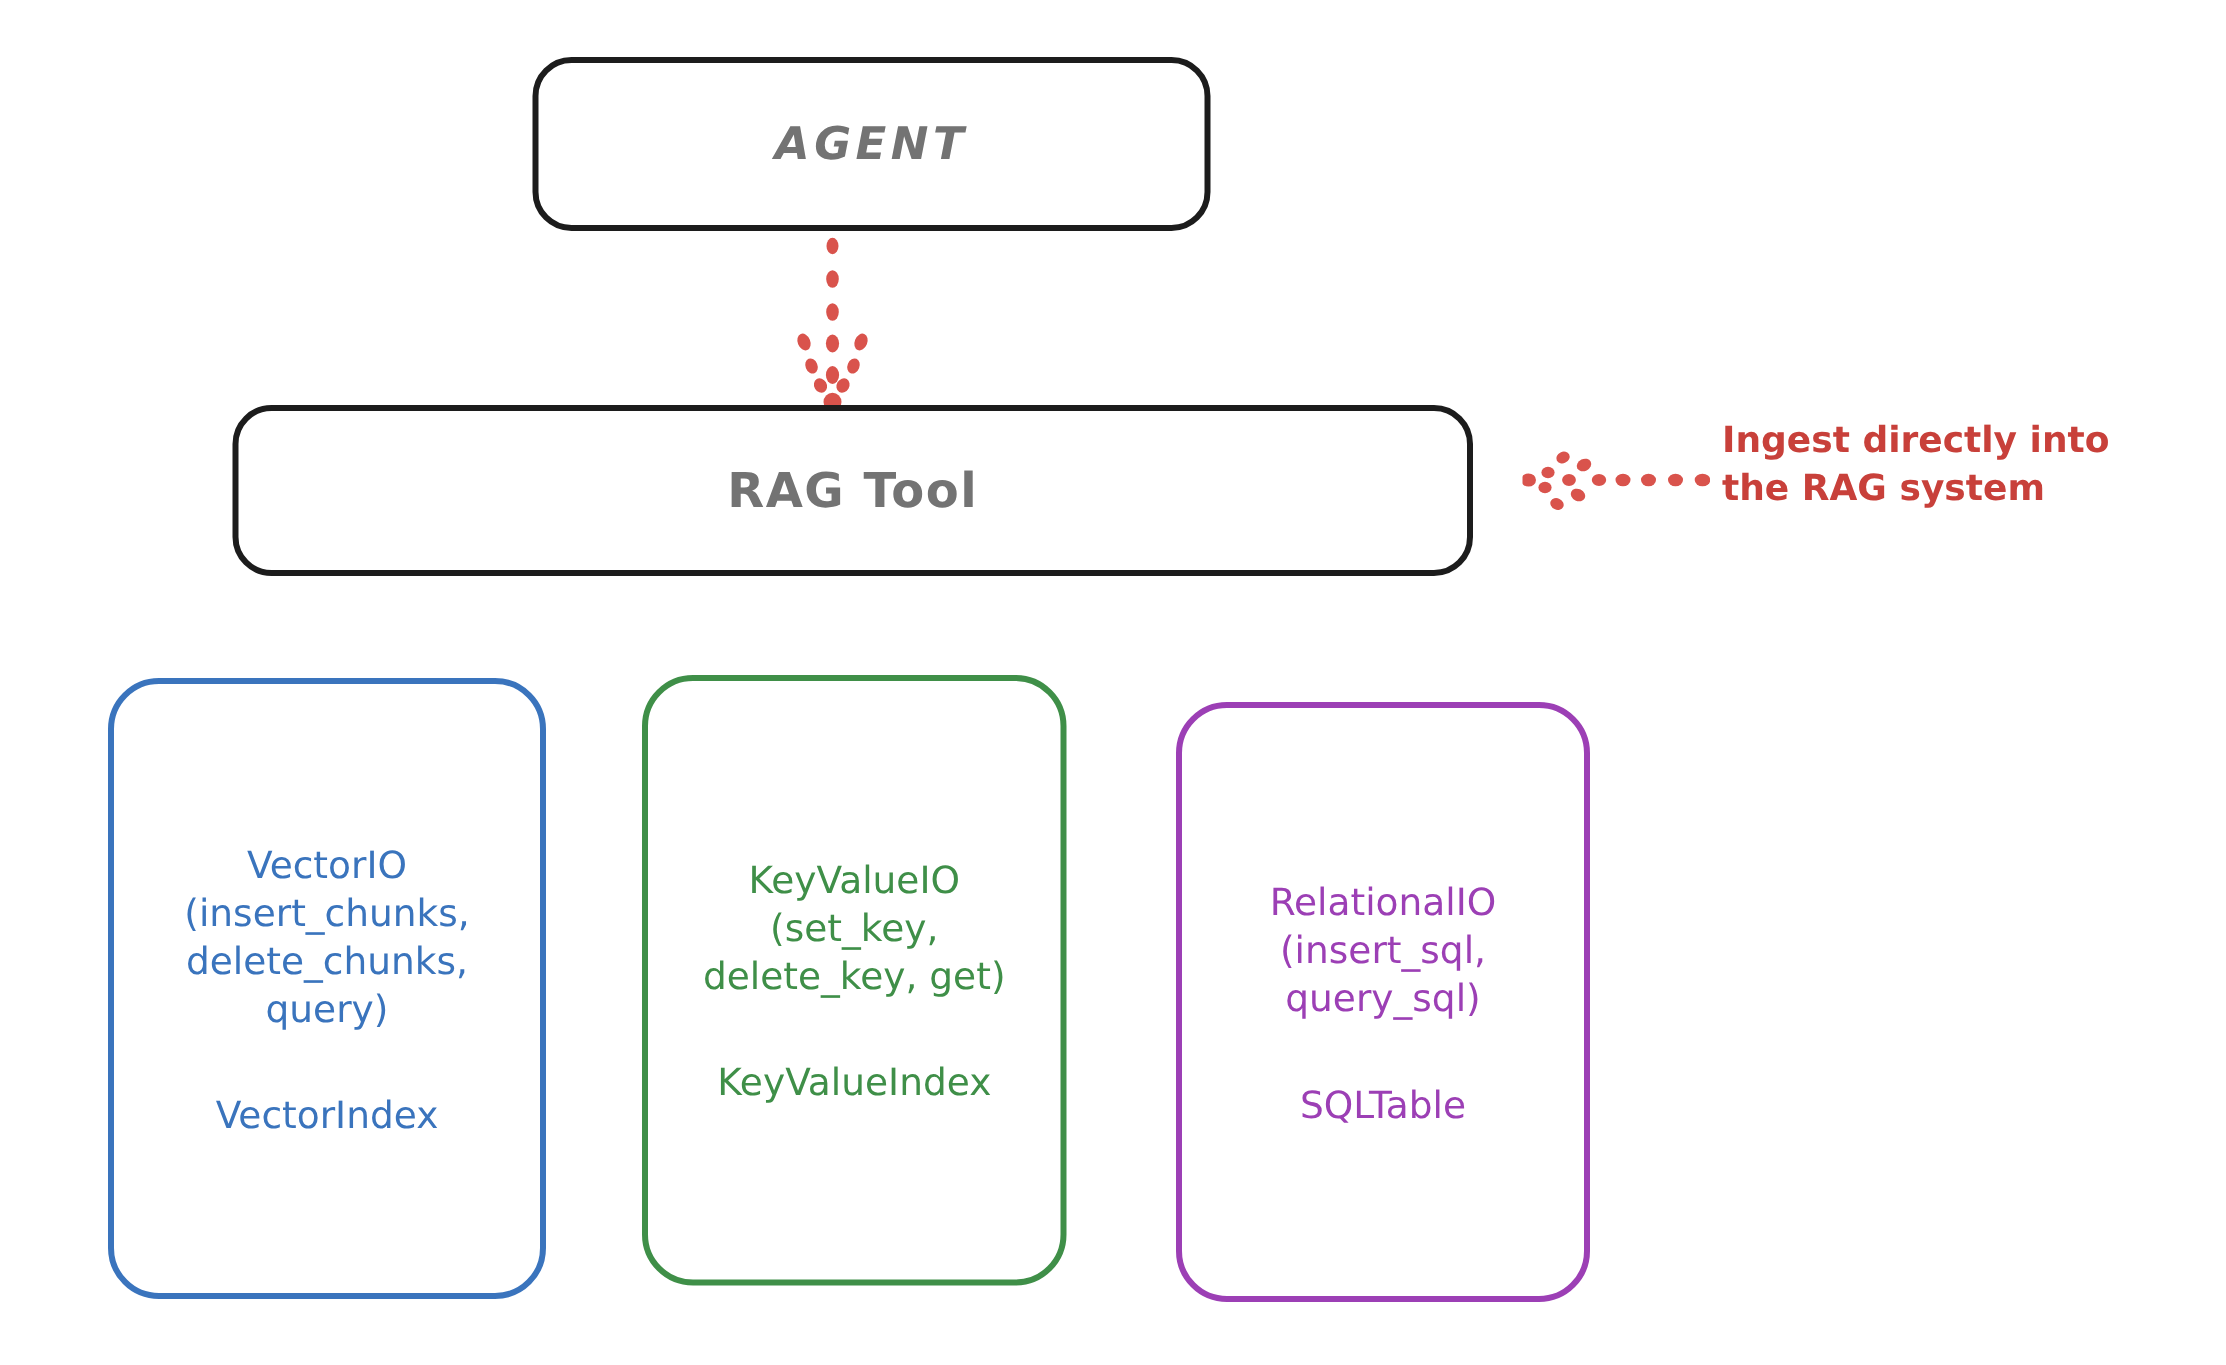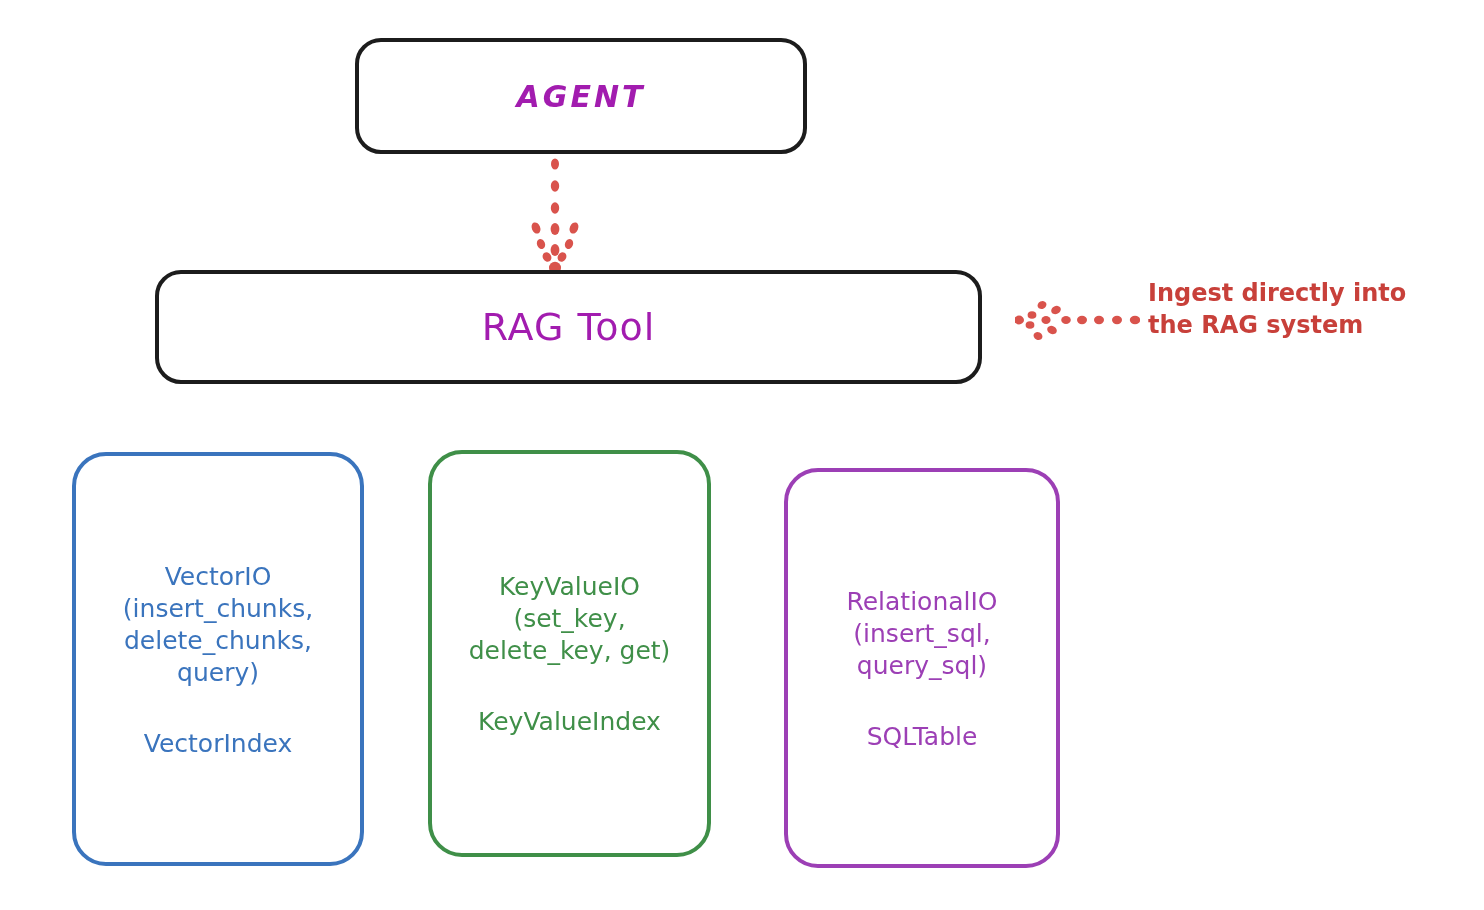--- a/index.html
+++ b/index.html
@@ -27,21 +27,21 @@
     justify-content: center;
     background: #ffffff;
     text-align: center;
   }
   
   .node-dark {
     border: 4px solid #1c1c1c;
     border-radius: 26px;
   }
   .node-dark .node-label {
-    color: #a21caf;
+    color: #737373;
     font-style: italic;
     letter-spacing: 2px;
   }
   #agent-node {
     left: 355px;
     top: 38px;
     width: 452px;
     height: 116px;
   }
   #agent-node .node-label {
@@ -50,22 +50,22 @@
     font-style: italic;
     letter-spacing: 3px;
   }
   #ragtool-node {
     left: 155px;
     top: 270px;
     width: 827px;
     height: 114px;
   }
   #ragtool-node .node-label {
-    font-size: 38px;
-    font-weight: 400;
+    font-size: 32px;
+    font-weight: 700;
     font-style: normal;
     letter-spacing: 1px;
     text-align: center;
   }
 
   
   .node-color {
     border-width: 4px;
     border-style: solid;
     border-radius: 34px;

